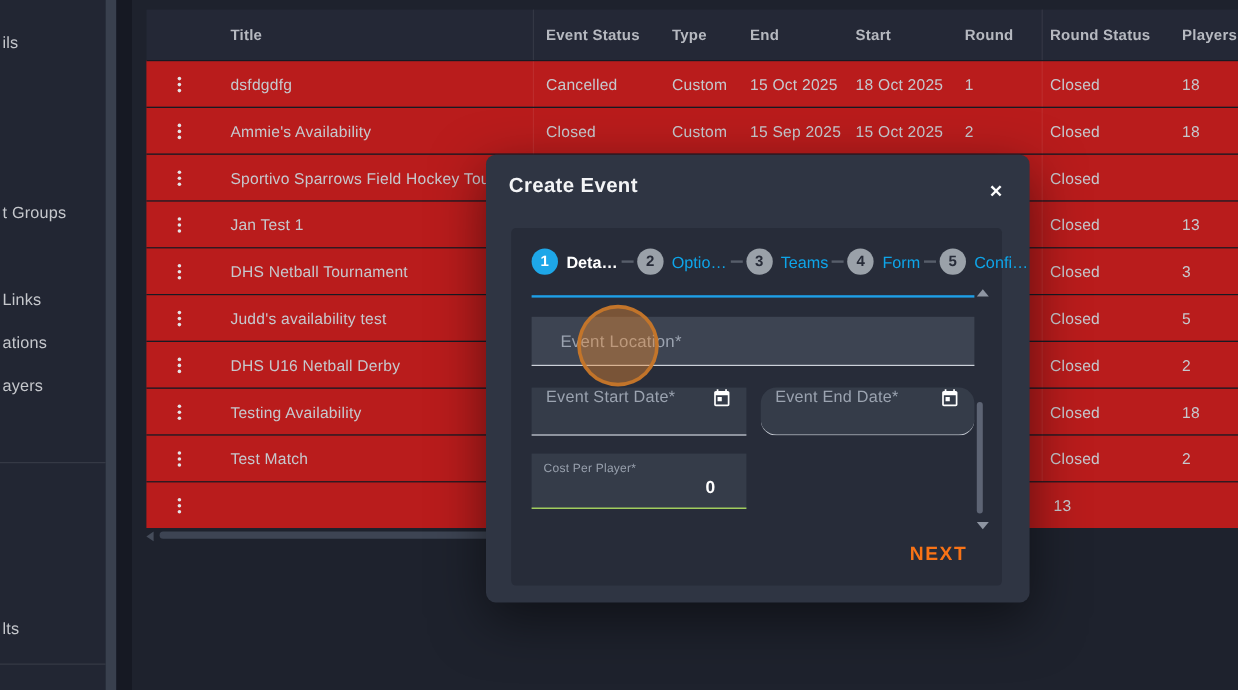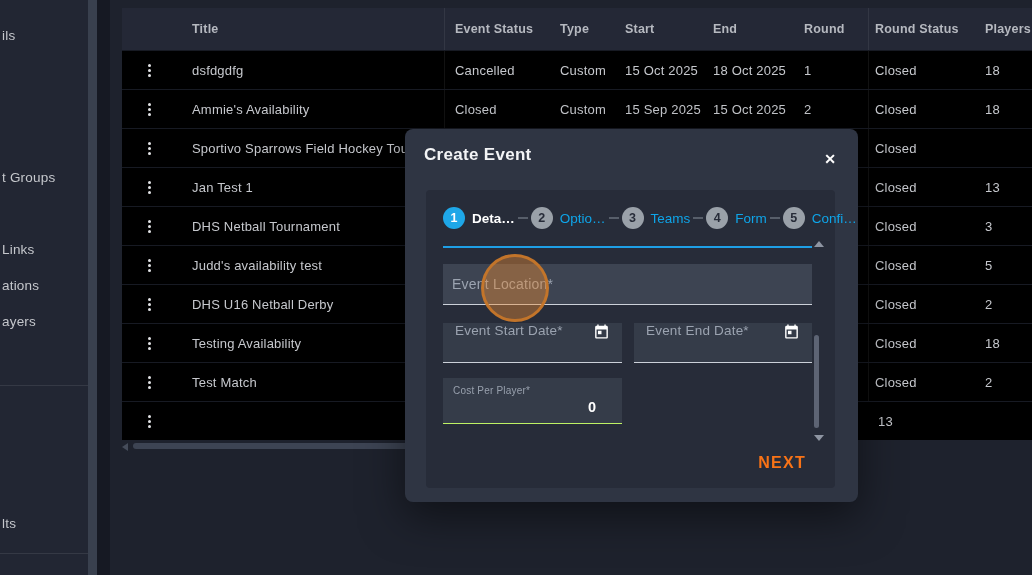--- a/index.html
+++ b/index.html
@@ -25,21 +25,21 @@
   .trow{display:grid;grid-template-columns:48px 275px 103px 69px 88px 90px 73px 107px 57px;}
   .c{display:flex;align-items:center;height:100%;padding-left:10px;box-sizing:border-box;
      white-space:nowrap;overflow:hidden;letter-spacing:.2px;}
   .c-menu{justify-content:center;padding-left:6px;}
   .c-title{padding-left:22px;border-right:1px solid rgba(255,255,255,.07);}
   .c-type{padding-left:12px;}
   .c-start,.c-end{padding-left:8px;}
   .c-round{padding-left:9px;}
   .c-rstatus{padding-left:6px;border-left:1px solid rgba(255,255,255,.07);}
   .thead{height:42px;background:#242836;color:#b6b9c0;font-weight:700;font-size:12.5px;}
-  .rrow{height:39px;background:#000000;border-top:1px solid #171a23;color:#c6c8cd;font-size:13px;box-sizing:border-box;}
+  .rrow{height:39px;background:#b91c1c;border-top:1px solid #171a23;color:#c6c8cd;font-size:13px;box-sizing:border-box;}
   .kebab{display:flex;flex-direction:column;gap:2px;background:none;border:none;padding:4px;cursor:pointer;}
   .kebab i{width:3px;height:3px;border-radius:50%;background:#e3e4e7;display:block;}
 
   
   .hscroll-arrow{left:122px;top:443px;width:0;height:0;
     border-top:4px solid transparent;border-bottom:4px solid transparent;border-right:6px solid #454c5a;}
   .hscroll-thumb{left:133px;top:443px;width:430px;height:6px;border-radius:3px;background:#3d4453;}
 
   
   .modal{left:405px;top:129px;width:453px;height:373px;background:#2f3543;border-radius:8px;
@@ -59,27 +59,27 @@
   .step.active .sl{color:#ffffff;font-weight:700;}
   .sline{flex:1;height:2px;background:#575e6a;margin:0 3px;min-width:10px;}
   .blue-line{position:absolute;left:17px;top:56px;width:369px;height:2px;background:#1e9fe6;}
   .tri-up{position:absolute;left:388px;top:51px;width:0;height:0;
     border-left:5px solid transparent;border-right:5px solid transparent;border-bottom:6px solid #8e95a2;cursor:pointer;}
   .tri-down{position:absolute;left:388px;top:245px;width:0;height:0;
     border-left:5px solid transparent;border-right:5px solid transparent;border-top:6px solid #8e95a2;cursor:pointer;}
 
   
   .f-location{position:absolute;left:17px;top:74px;width:369px;height:41px;background:#3d4452;
-    border-bottom:1px solid #ccd1d9;display:flex;align-items:center;padding-left:9px;box-sizing:border-box;
+    border-bottom:1px solid #ccd1d9;display:flex;align-items:center;padding-left:24px;box-sizing:border-box;
     color:#9ba3b0;font-size:14px;letter-spacing:.2px;cursor:text;}
   .f-date{position:absolute;top:133px;height:40px;background:#353c49;border-bottom:1px solid #ccd1d9;
     display:flex;align-items:flex-start;justify-content:space-between;box-sizing:border-box;
     padding:0 12px;color:#9ba3b0;font-size:13.5px;letter-spacing:.2px;cursor:pointer;}
   .f-start{left:17px;width:179px;}
-  .f-end{left:208px;width:178px;}
+  .f-end{left:208px;width:178px;border-radius:13px;}
   .cal-icon{flex:none;display:flex;}
   .f-cost{position:absolute;left:17px;top:188px;width:179px;height:46px;background:#353c49;
     border-bottom:1px solid #bef264;box-sizing:border-box;cursor:text;}
   .cost-label{position:absolute;left:10px;top:7px;font-size:10px;color:#98a0ad;letter-spacing:.2px;}
   .cost-value{position:absolute;right:26px;top:21px;color:#ffffff;font-size:14.5px;font-weight:600;}
 
   
   .v-thumb{position:absolute;left:388px;top:145px;width:5px;height:93px;background:#5d6474;border-radius:3px;cursor:pointer;}
 
   .next-btn{position:absolute;right:23px;bottom:15px;background:none;border:none;color:#f97316;
@@ -104,22 +104,22 @@
 </div>
 <div class="abs side-strip"></div>
 <div class="abs gutter"></div>
 
 <div class="abs table">
   <div class="trow thead">
     <div class="c c-menu"></div>
     <div class="c c-title">Title</div>
     <div class="c c-status">Event Status</div>
     <div class="c c-type">Type</div>
+    <div class="c c-end">End</div>
     <div class="c c-start">Start</div>
-    <div class="c c-end">End</div>
     <div class="c c-round">Round</div>
     <div class="c c-rstatus">Round Status</div>
     <div class="c c-players">Players</div>
   </div>
   <div class="tbody">
   <div class="trow rrow">
     <div class="c c-menu">
       <button class="kebab">
             <i></i>
             <i></i>

